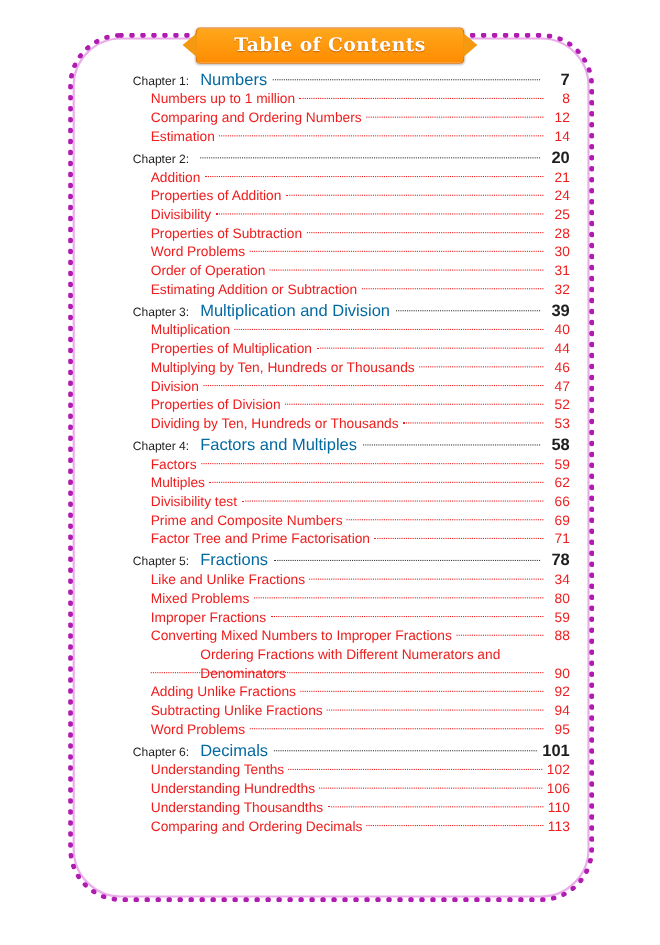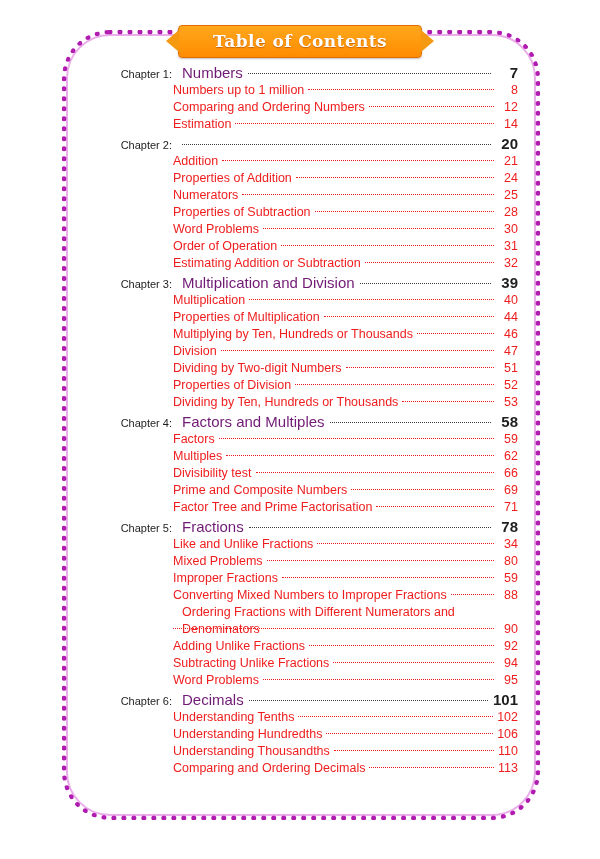--- a/index.html
+++ b/index.html
@@ -114,21 +114,21 @@
     width: 96px;
     flex: 0 0 96px;
     text-align: right;
     padding-right: 10px;
     box-sizing: border-box;
     font-size: 11px;
     color: #1e1e1e;
     white-space: nowrap;
   }
   .chapter-title {
-    color: #701a75;
+    color: #0369a1;
     font-size: 15px;
     white-space: nowrap;
     padding-right: 5px;
   }
   .dots {
     flex: 1 1 auto;
     border-bottom: 1.5px dotted #3b3b3b;
     transform: translateY(-4px);
     min-width: 6px;
   }
@@ -138,21 +138,21 @@
     color: #1e1e1e;
     font-weight: bold;
     white-space: nowrap;
     text-align: right;
     min-width: 22px;
   }
 
   .section-row {
     display: flex;
     align-items: baseline;
-    margin-left: 87px;
+    margin-left: 51px;
     color: #ef1d1d;
     font-size: 12.5px;
     line-height: 17px;
   }
   .section-title {
     color: #ef1d1d;
     white-space: nowrap;
     padding-right: 4px;
   }
   .section-title.wrap {
@@ -230,21 +230,21 @@
         <span class="section-title">Addition</span>
         <span class="sdots"></span>
         <span class="section-page">21</span>
       </div>
       <div class="section-row">
         <span class="section-title">Properties of Addition</span>
         <span class="sdots"></span>
         <span class="section-page">24</span>
       </div>
       <div class="section-row">
-        <span class="section-title">Numerators</span>
+        <span class="section-title">Divisibility</span>
         <span class="sdots"></span>
         <span class="section-page">25</span>
       </div>
       <div class="section-row">
         <span class="section-title">Properties of Subtraction</span>
         <span class="sdots"></span>
         <span class="section-page">28</span>
       </div>
       <div class="section-row">
         <span class="section-title">Word Problems</span>
@@ -284,25 +284,20 @@
         <span class="section-title">Multiplying by Ten, Hundreds or Thousands</span>
         <span class="sdots"></span>
         <span class="section-page">46</span>
       </div>
       <div class="section-row">
         <span class="section-title">Division</span>
         <span class="sdots"></span>
         <span class="section-page">47</span>
       </div>
       <div class="section-row">
-        <span class="section-title">Dividing by Two-digit Numbers</span>
-        <span class="sdots"></span>
-        <span class="section-page">51</span>
-      </div>
-      <div class="section-row">
         <span class="section-title">Properties of Division</span>
         <span class="sdots"></span>
         <span class="section-page">52</span>
       </div>
       <div class="section-row">
         <span class="section-title">Dividing by Ten, Hundreds or Thousands</span>
         <span class="sdots"></span>
         <span class="section-page">53</span>
       </div>
     </div>

